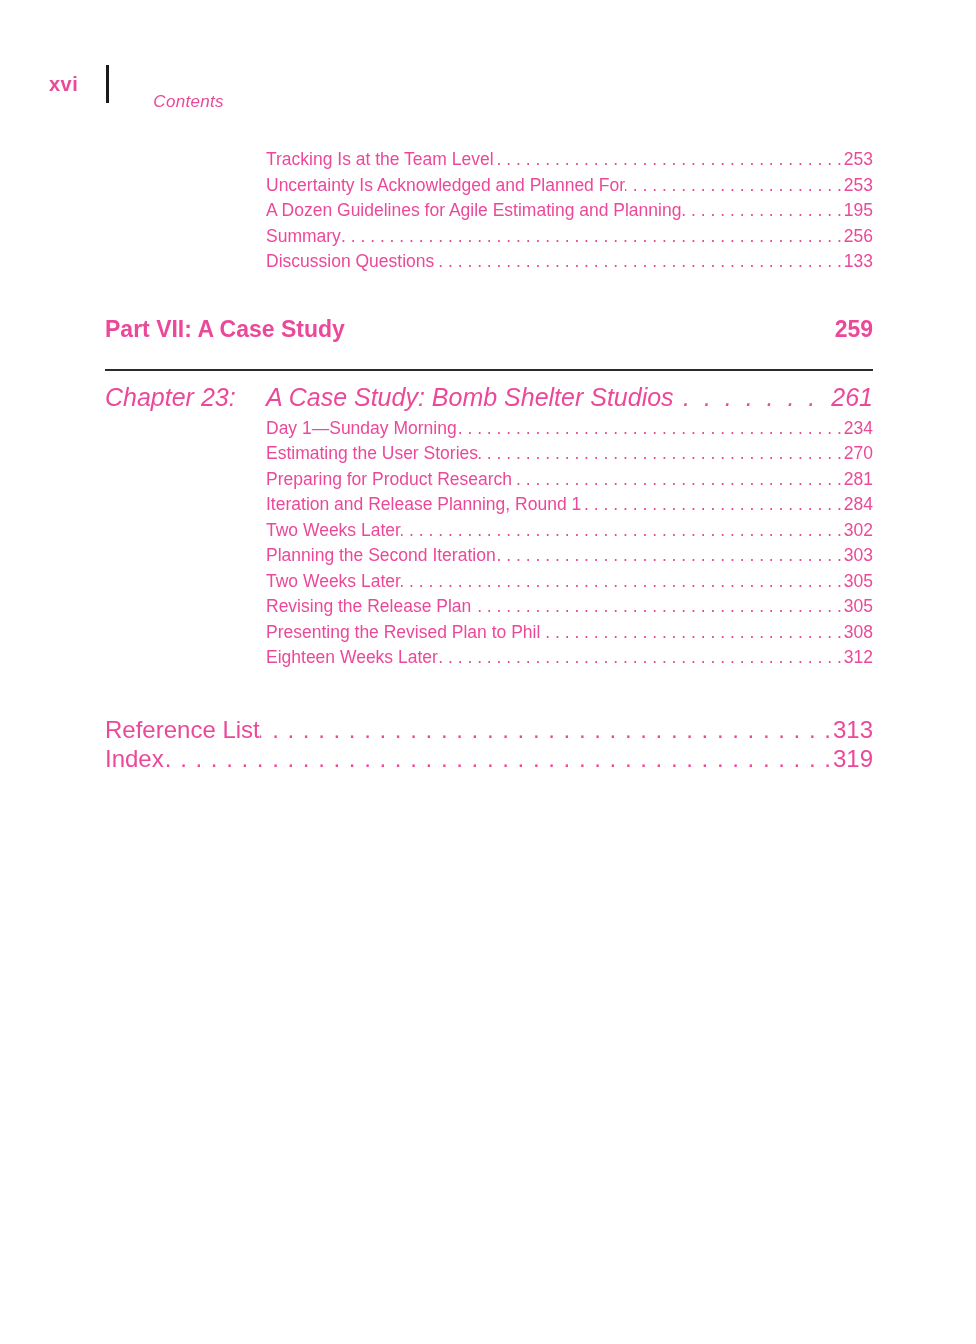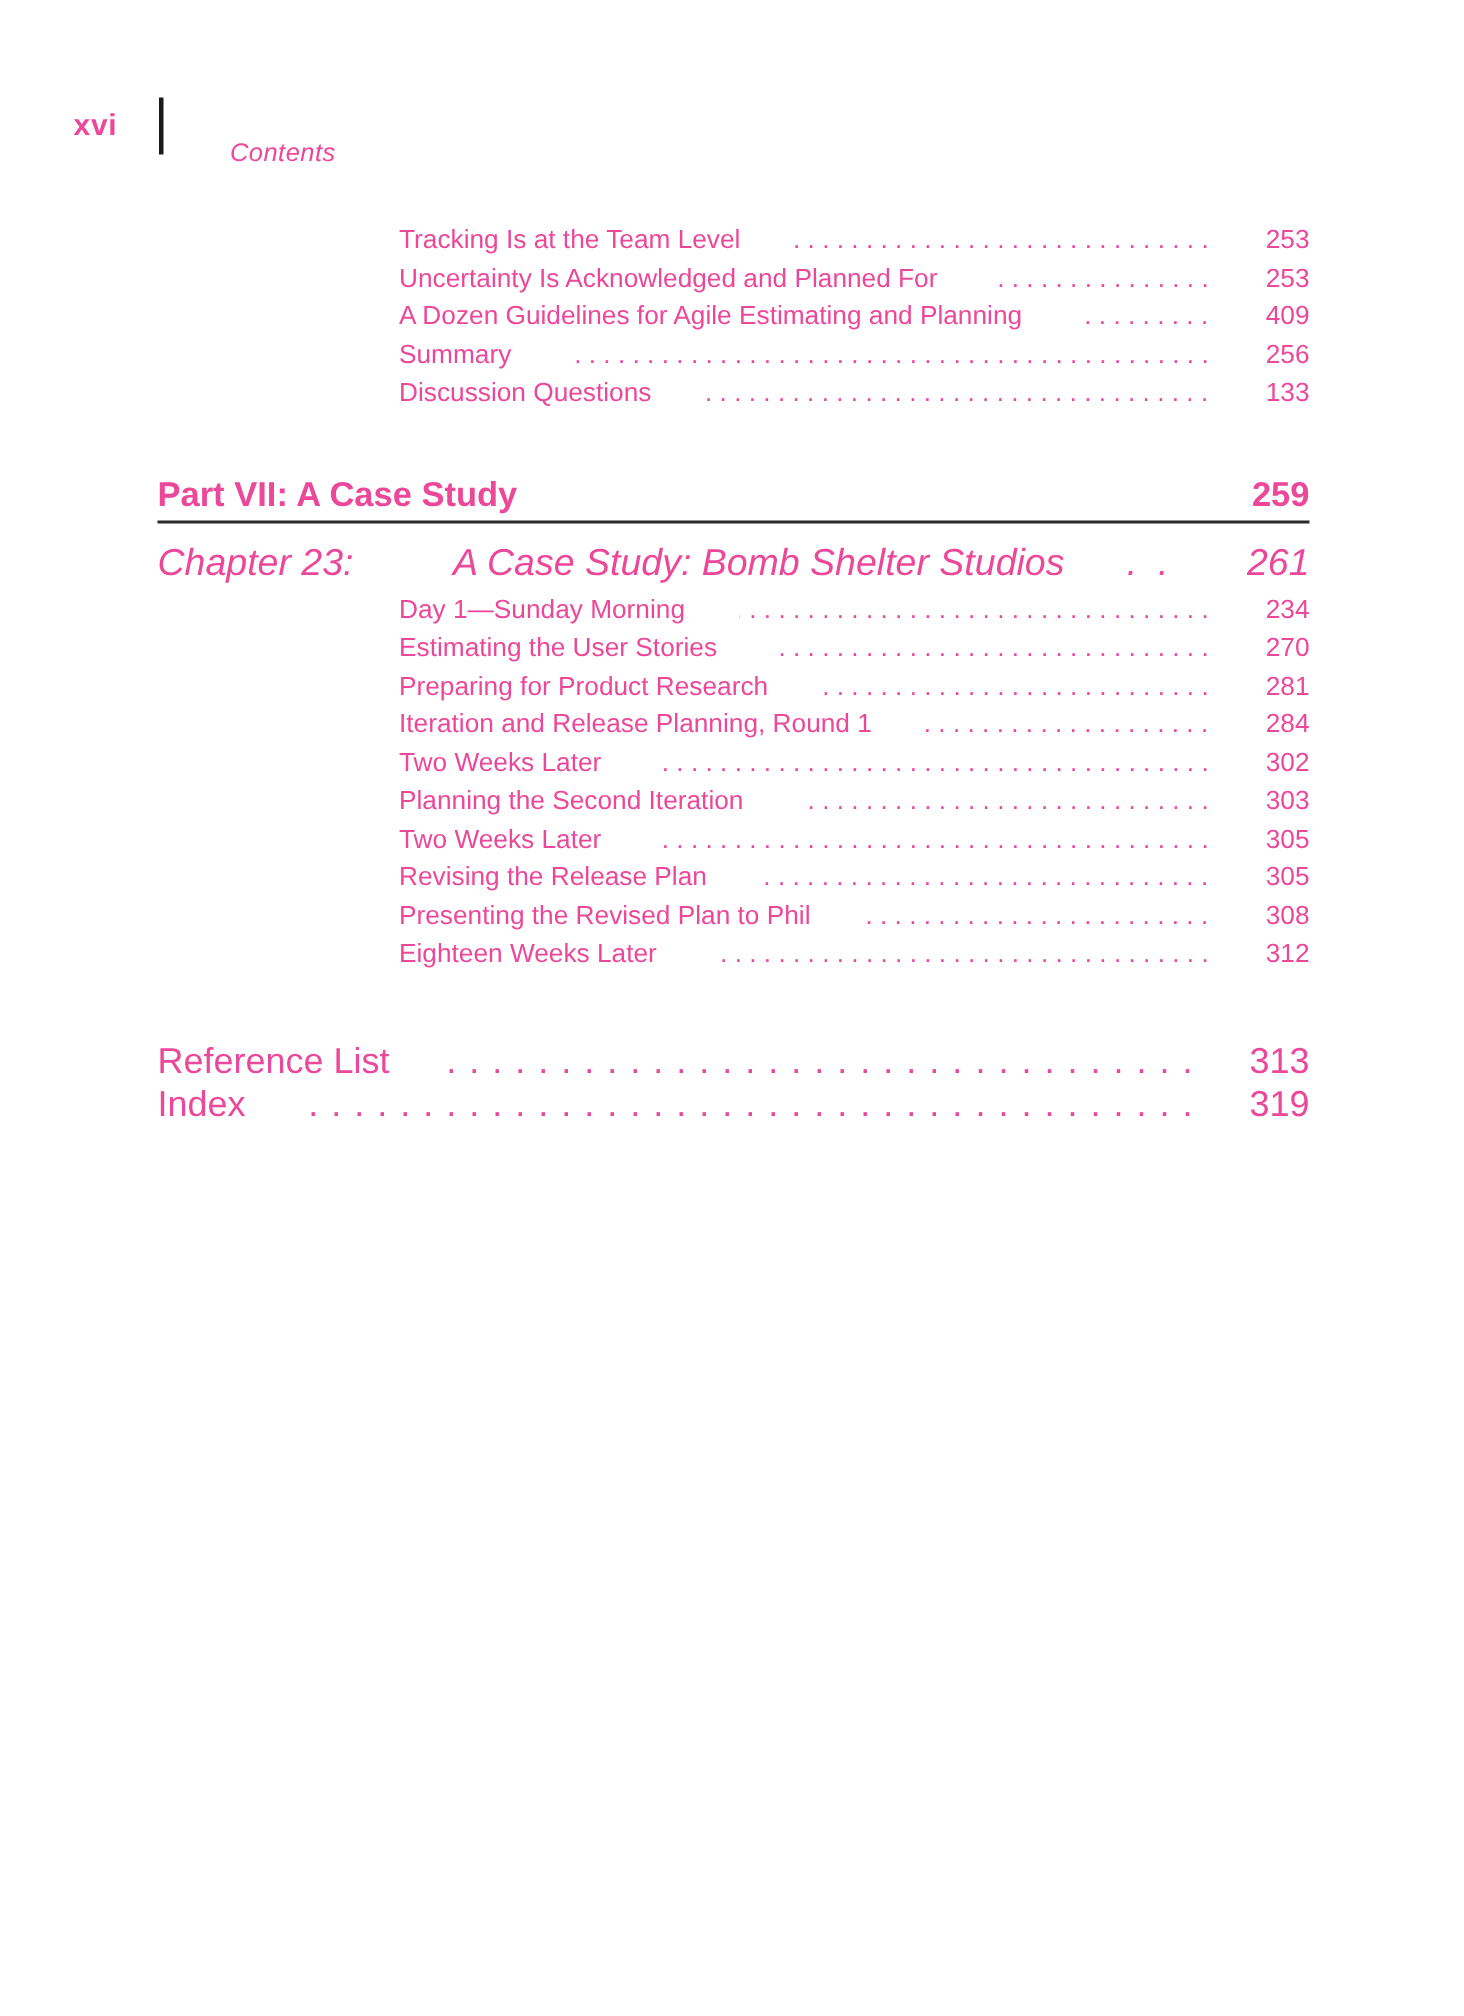--- a/index.html
+++ b/index.html
@@ -45,21 +45,20 @@
   
   .toc {
     position: absolute;
     top: 147px;
     left: 105px;
     width: 768px;
   }
   .toc-row {
     display: flex;
     align-items: baseline;
-    gap: 36px;
   }
   .toc-title { white-space: nowrap; }
   .toc-page { white-space: nowrap; }
 
   .leader {
     flex: 1 1 auto;
     overflow: hidden;
     white-space: nowrap;
     direction: rtl;
     padding: 0 2px 0 5px;
@@ -73,21 +72,21 @@
     font-size: 17.5px;
     line-height: 25.5px;
     margin-left: 161px;
   }
   .continued { margin-bottom: 40px; }
 
   .part-row {
     font-size: 23px;
     font-weight: 700;
     line-height: 28px;
-    padding-bottom: 4px;
+    padding-bottom: 26px;
     border-bottom: 2px solid #2b2b2b;
     margin-bottom: 13px;
   }
   .part-spacer { flex: 1 1 auto; }
 
   .chapter-row {
     font-size: 25px;
     font-style: italic;
     line-height: 27px;
     margin-bottom: 5px;
@@ -127,21 +126,21 @@
         <span class="toc-page">253</span>
       </div>
       <div class="toc-row">
         <span class="toc-title">Uncertainty Is Acknowledged and Planned For</span>
         <span class="leader"></span>
         <span class="toc-page">253</span>
       </div>
       <div class="toc-row">
         <span class="toc-title">A Dozen Guidelines for Agile Estimating and Planning</span>
         <span class="leader"></span>
-        <span class="toc-page">409</span>
+        <span class="toc-page">195</span>
       </div>
       <div class="toc-row">
         <span class="toc-title">Summary</span>
         <span class="leader"></span>
         <span class="toc-page">256</span>
       </div>
       <div class="toc-row">
         <span class="toc-title">Discussion Questions</span>
         <span class="leader"></span>
         <span class="toc-page">133</span>

